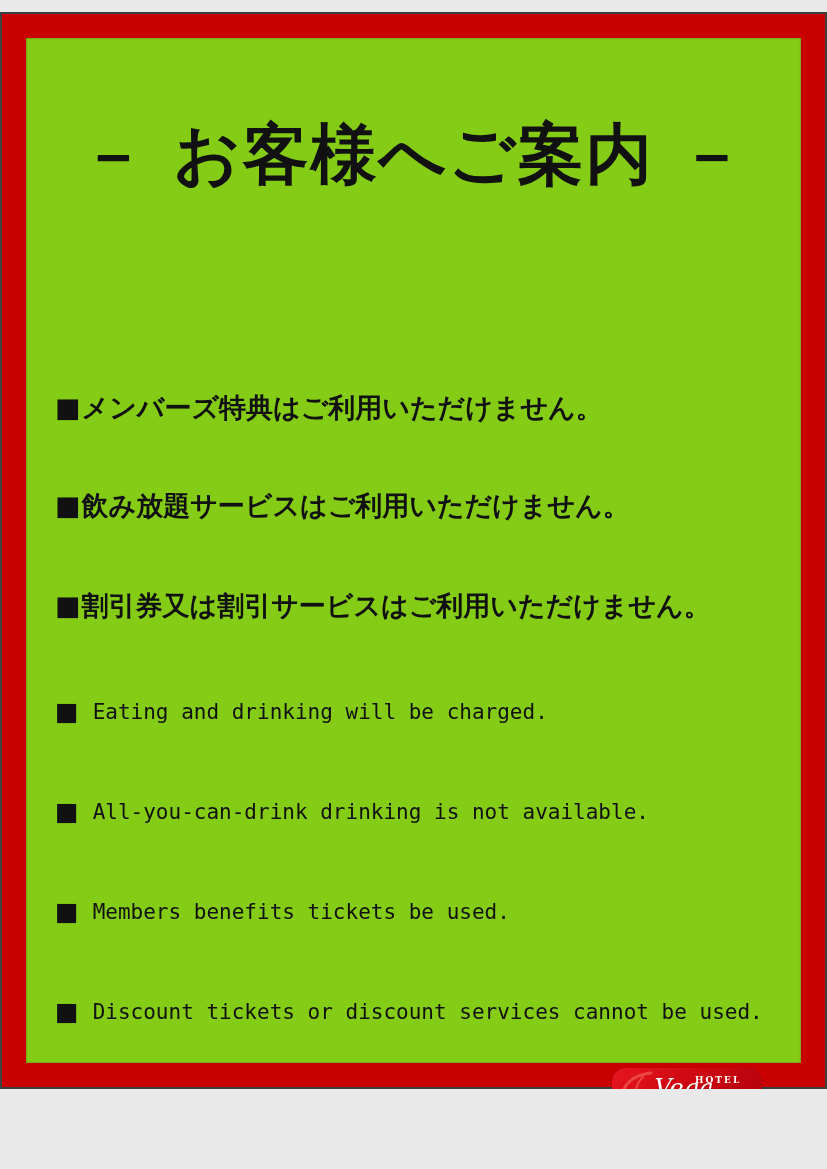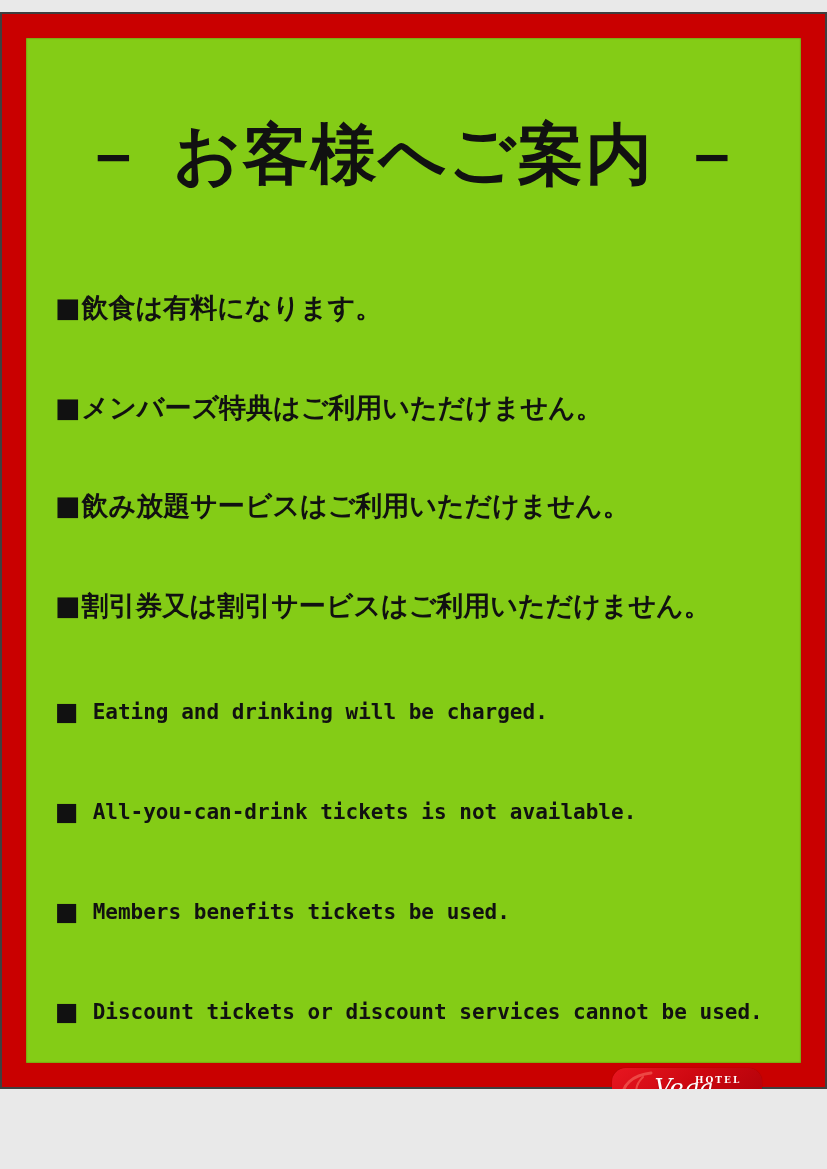--- a/index.html
+++ b/index.html
@@ -45,21 +45,21 @@
     font-size:27px;
     font-weight:700;
     font-family:"DejaVu Sans","Liberation Sans",sans-serif;
   }
   .row.jp .bullet {
     font-size:27px;
     margin-right:1px;
   }
   .row.en {
     font-size:21px;
-    font-weight:700;
+    font-weight:400;
     font-family:"DejaVu Sans Mono","Liberation Mono",monospace;
   }
   .row.en .bullet {
     font-family:"DejaVu Sans","Liberation Sans",sans-serif;
     font-size:25px;
     margin-right:14px;
     position:relative;
     top:1px;
   }
   .logo {
@@ -96,38 +96,35 @@
 </style>
 </head>
 <body>
 
 <div class="page">
   <div class="outer-line"></div>
   <div class="red-frame"></div>
 
   <div class="title">－ お客様へご案内 －</div>
 
-  <div class="row jp" style="top:280px">
-    <span class="bullet">■</span><span>飲食は有料になります。</span>
-  </div>
   <div class="row jp" style="top:380px">
     <span class="bullet">■</span><span>メンバーズ特典はご利用いただけません。</span>
   </div>
   <div class="row jp" style="top:478px">
     <span class="bullet">■</span><span>飲み放題サービスはご利用いただけません。</span>
   </div>
   <div class="row jp" style="top:578px">
     <span class="bullet">■</span><span>割引券又は割引サービスはご利用いただけません。</span>
   </div>
 
   <div class="row en" style="top:684px">
     <span class="bullet">■</span><span>Eating and drinking will be charged.</span>
   </div>
   <div class="row en" style="top:784px">
-    <span class="bullet">■</span><span>All-you-can-drink tickets is not available.</span>
+    <span class="bullet">■</span><span>All-you-can-drink drinking is not available.</span>
   </div>
   <div class="row en" style="top:884px">
     <span class="bullet">■</span><span>Members benefits tickets be used.</span>
   </div>
   <div class="row en" style="top:984px">
     <span class="bullet">■</span><span>Discount tickets or discount services cannot be used.</span>
   </div>
 
   <div class="logo">
     <svg class="flourish tl" width="42" height="50" viewBox="0 0 42 50">

